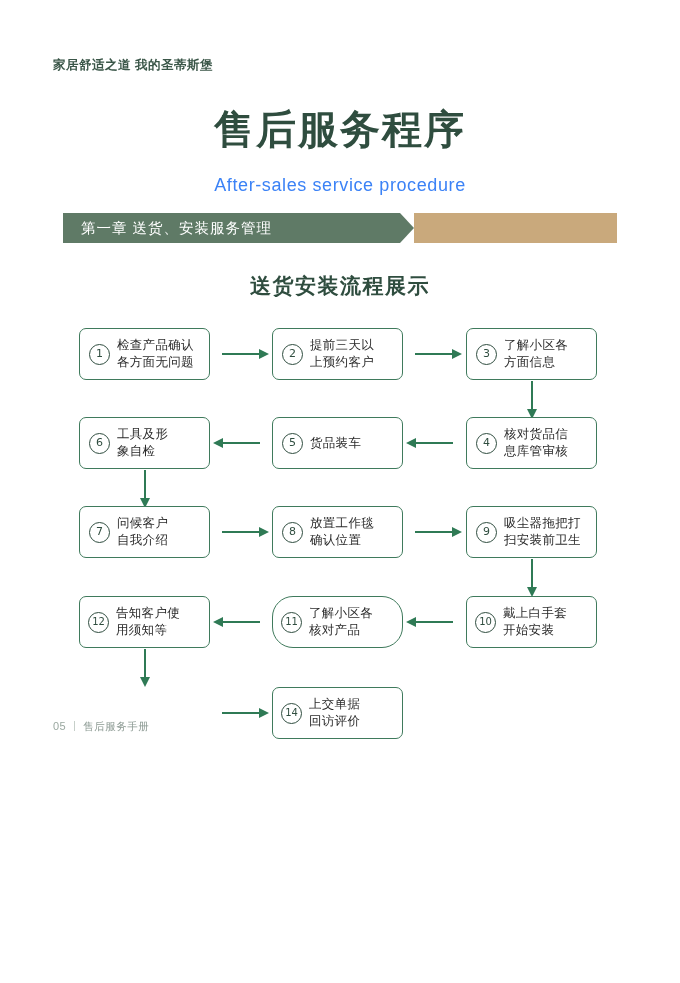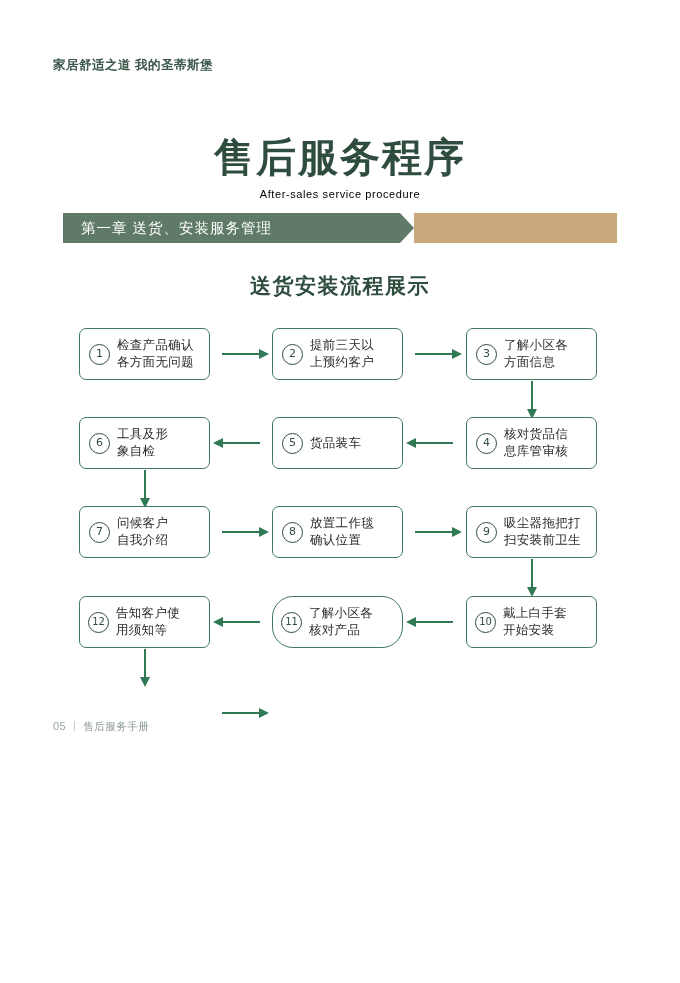--- a/index.html
+++ b/index.html
@@ -31,36 +31,36 @@
     color: #3a5648;
     letter-spacing: 0.5px;
     font-weight: 700;
     white-space: nowrap;
   }
 
   
   .title-wrap {
     position: absolute;
     left: 0;
-    top: 134px;
+    top: 106px;
     width: 680px;
     text-align: center;
   }
   .title-cn {
     font-size: 40px;
     font-weight: 700;
     color: #2f4d3f;
     letter-spacing: 2px;
     line-height: 1.15;
     font-family: "DejaVu Sans", "Liberation Sans", sans-serif;
   }
   .title-en {
-    margin-top: 8px;
-    font-size: 11px;
-    color: #000000;
+    margin-top: 23px;
+    font-size: 18px;
+    color: #3b82f6;
     letter-spacing: 0.6px;
     font-family: "Liberation Sans", sans-serif;
   }
 
   
   .chapter-bar {
     position: absolute;
     left: 63px;
     top: 213px;
     width: 554px;
@@ -315,20 +315,25 @@
     </div>
     <div class="node" style="left:79px;  top:596px;">
       <div class="num two-digit">12</div>
       <div class="node-text">告知客户使
 用须知等</div>
     </div>
     <div class="arrow arrow-h left" style="left:415px; top:621px; width:38px;"></div>
     <div class="arrow arrow-h left" style="left:222px; top:621px; width:38px;"></div>
     <div class="arrow arrow-v" style="left:144px; top:649px; height:29px;"></div>
 
+    <div class="node" style="left:272px; top:687px;">
+      <div class="num two-digit">14</div>
+      <div class="node-text">上交单据
+回访评价</div>
+    </div>
     <div class="arrow arrow-h right" style="left:222px; top:712px; width:38px;"></div>
 
   </div>
 
   <div class="footer">
     <div class="footer-num">05</div>
     <div class="footer-sep"></div>
     <div class="footer-text">售后服务手册</div>
   </div>
 

